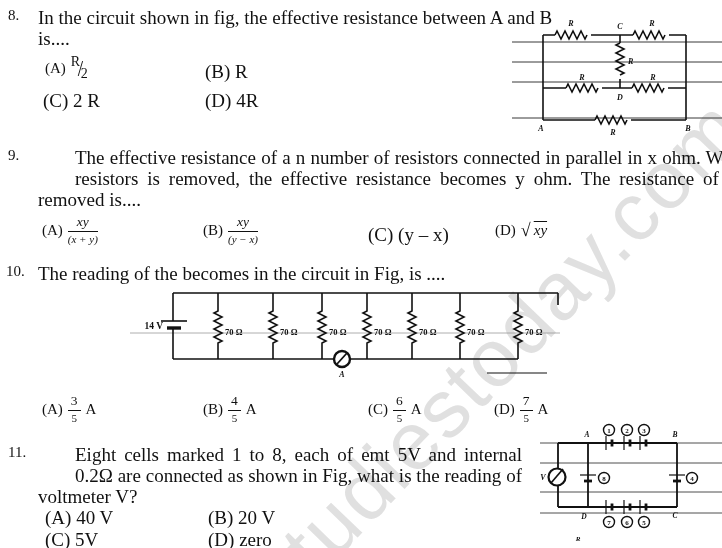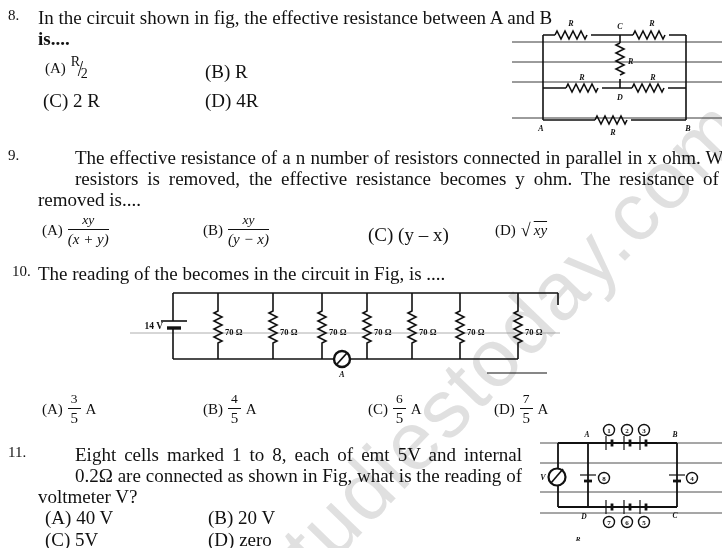--- a/index.html
+++ b/index.html
@@ -14,21 +14,21 @@
   .abs { position:absolute; }
   .qnum { font-size:15px; }
   .tline { font-size:19px; line-height:21px; white-space:nowrap; }
   .just { white-space:normal; text-align:justify; height:22px; overflow:hidden;margin-left:37px; }
   .just::after { content:""; display:inline-block; width:100%; height:0; }
   .opt { position:absolute; display:flex; align-items:center; gap:5px; font-size:15px; white-space:nowrap; }
   .optplain { position:absolute; font-size:19px; white-space:nowrap; }
   
   .frac { display:inline-block; text-align:center; line-height:1; }
   .frac .num { display:block; font-size:13.5px; padding:0 3px 2px; border-bottom:1px solid #111; }
-  .frac .den { display:block; font-size:15px; padding-top:2px; }
+  .frac .den { display:block; font-size:11px; padding-top:2px; }
   .math { font-style:italic; }
   
   .sfrac { display:inline-flex; align-items:center; }
   .sf-num { font-size:14px; position:relative; top:-6px; }
   .sf-slash { font-size:24px; font-weight:300; margin:0 -3px; transform:scaleX(.8); }
   .sf-den { font-size:14px; position:relative; top:6px; }
   
   .rad { font-size:18px; margin-right:-2px; font-weight:bold; }
   .rad-arg { font-style:italic; text-decoration:overline; }
   
@@ -45,21 +45,21 @@
   .ohm { font-size:8.5px; font-weight:bold; }
   .cellnum { font-size:7px; font-weight:bold; font-style:normal; }
 </style>
 </head>
 <body>
 
 <div class="wm">studiestoday.com</div>
 
 <div class="abs qnum" style="left:8px; top:7px;">8.</div>
 <div class="abs tline" style="left:38px; top:7px;">In the circuit shown in fig, the effective resistance between A and B</div>
-<div class="abs tline" style="left:38px; top:28px;font-weight:bold;">is....</div>
+<div class="abs tline" style="left:38px; top:28px;">is....</div>
 
 <div class="opt" style="left:45px; top:54px; height:28px;">
   <span>(A)</span>
   <span class="sfrac">
     <span class="sf-num">R</span>
     <span class="sf-slash">/</span>
     <span class="sf-den">2</span>
   </span>
 </div>
 <div class="optplain" style="left:205px; top:61px;">(B) R</div>
@@ -118,21 +118,21 @@
     <span class="den math">(y − x)</span>
   </span>
 </div>
 <div class="optplain" style="left:368px; top:224px;">(C) (y – x)</div>
 <div class="opt" style="left:495px; top:218px; height:24px;">
   <span>(D)</span>
   <span class="rad">√</span>
   <span class="rad-arg">xy</span>
 </div>
 
-<div class="abs qnum" style="left:12px; top:263px;">10.</div>
+<div class="abs qnum" style="left:6px; top:263px;">10.</div>
 <div class="abs tline" style="left:38px; top:263px;">The reading of the becomes in the circuit in Fig, is ....</div>
 
 <svg style="left:130px; top:285px;" width="430" height="95" viewBox="0 0 430 95">
   <line x1="0" y1="48" x2="430" y2="48" stroke="#9a9a9a" stroke-width="0.8"></line>
   <g stroke="#111" stroke-width="1.6" fill="none">
     <path d="M43 8 H428 M428 8 V20"></path>
     <path d="M43 74 H388"></path>
     <path d="M43 8 V36 M43 43 V74"></path>
     <line x1="31" y1="36" x2="57" y2="36"></line>
     <line x1="37" y1="43" x2="51" y2="43" stroke-width="3.4"></line>

